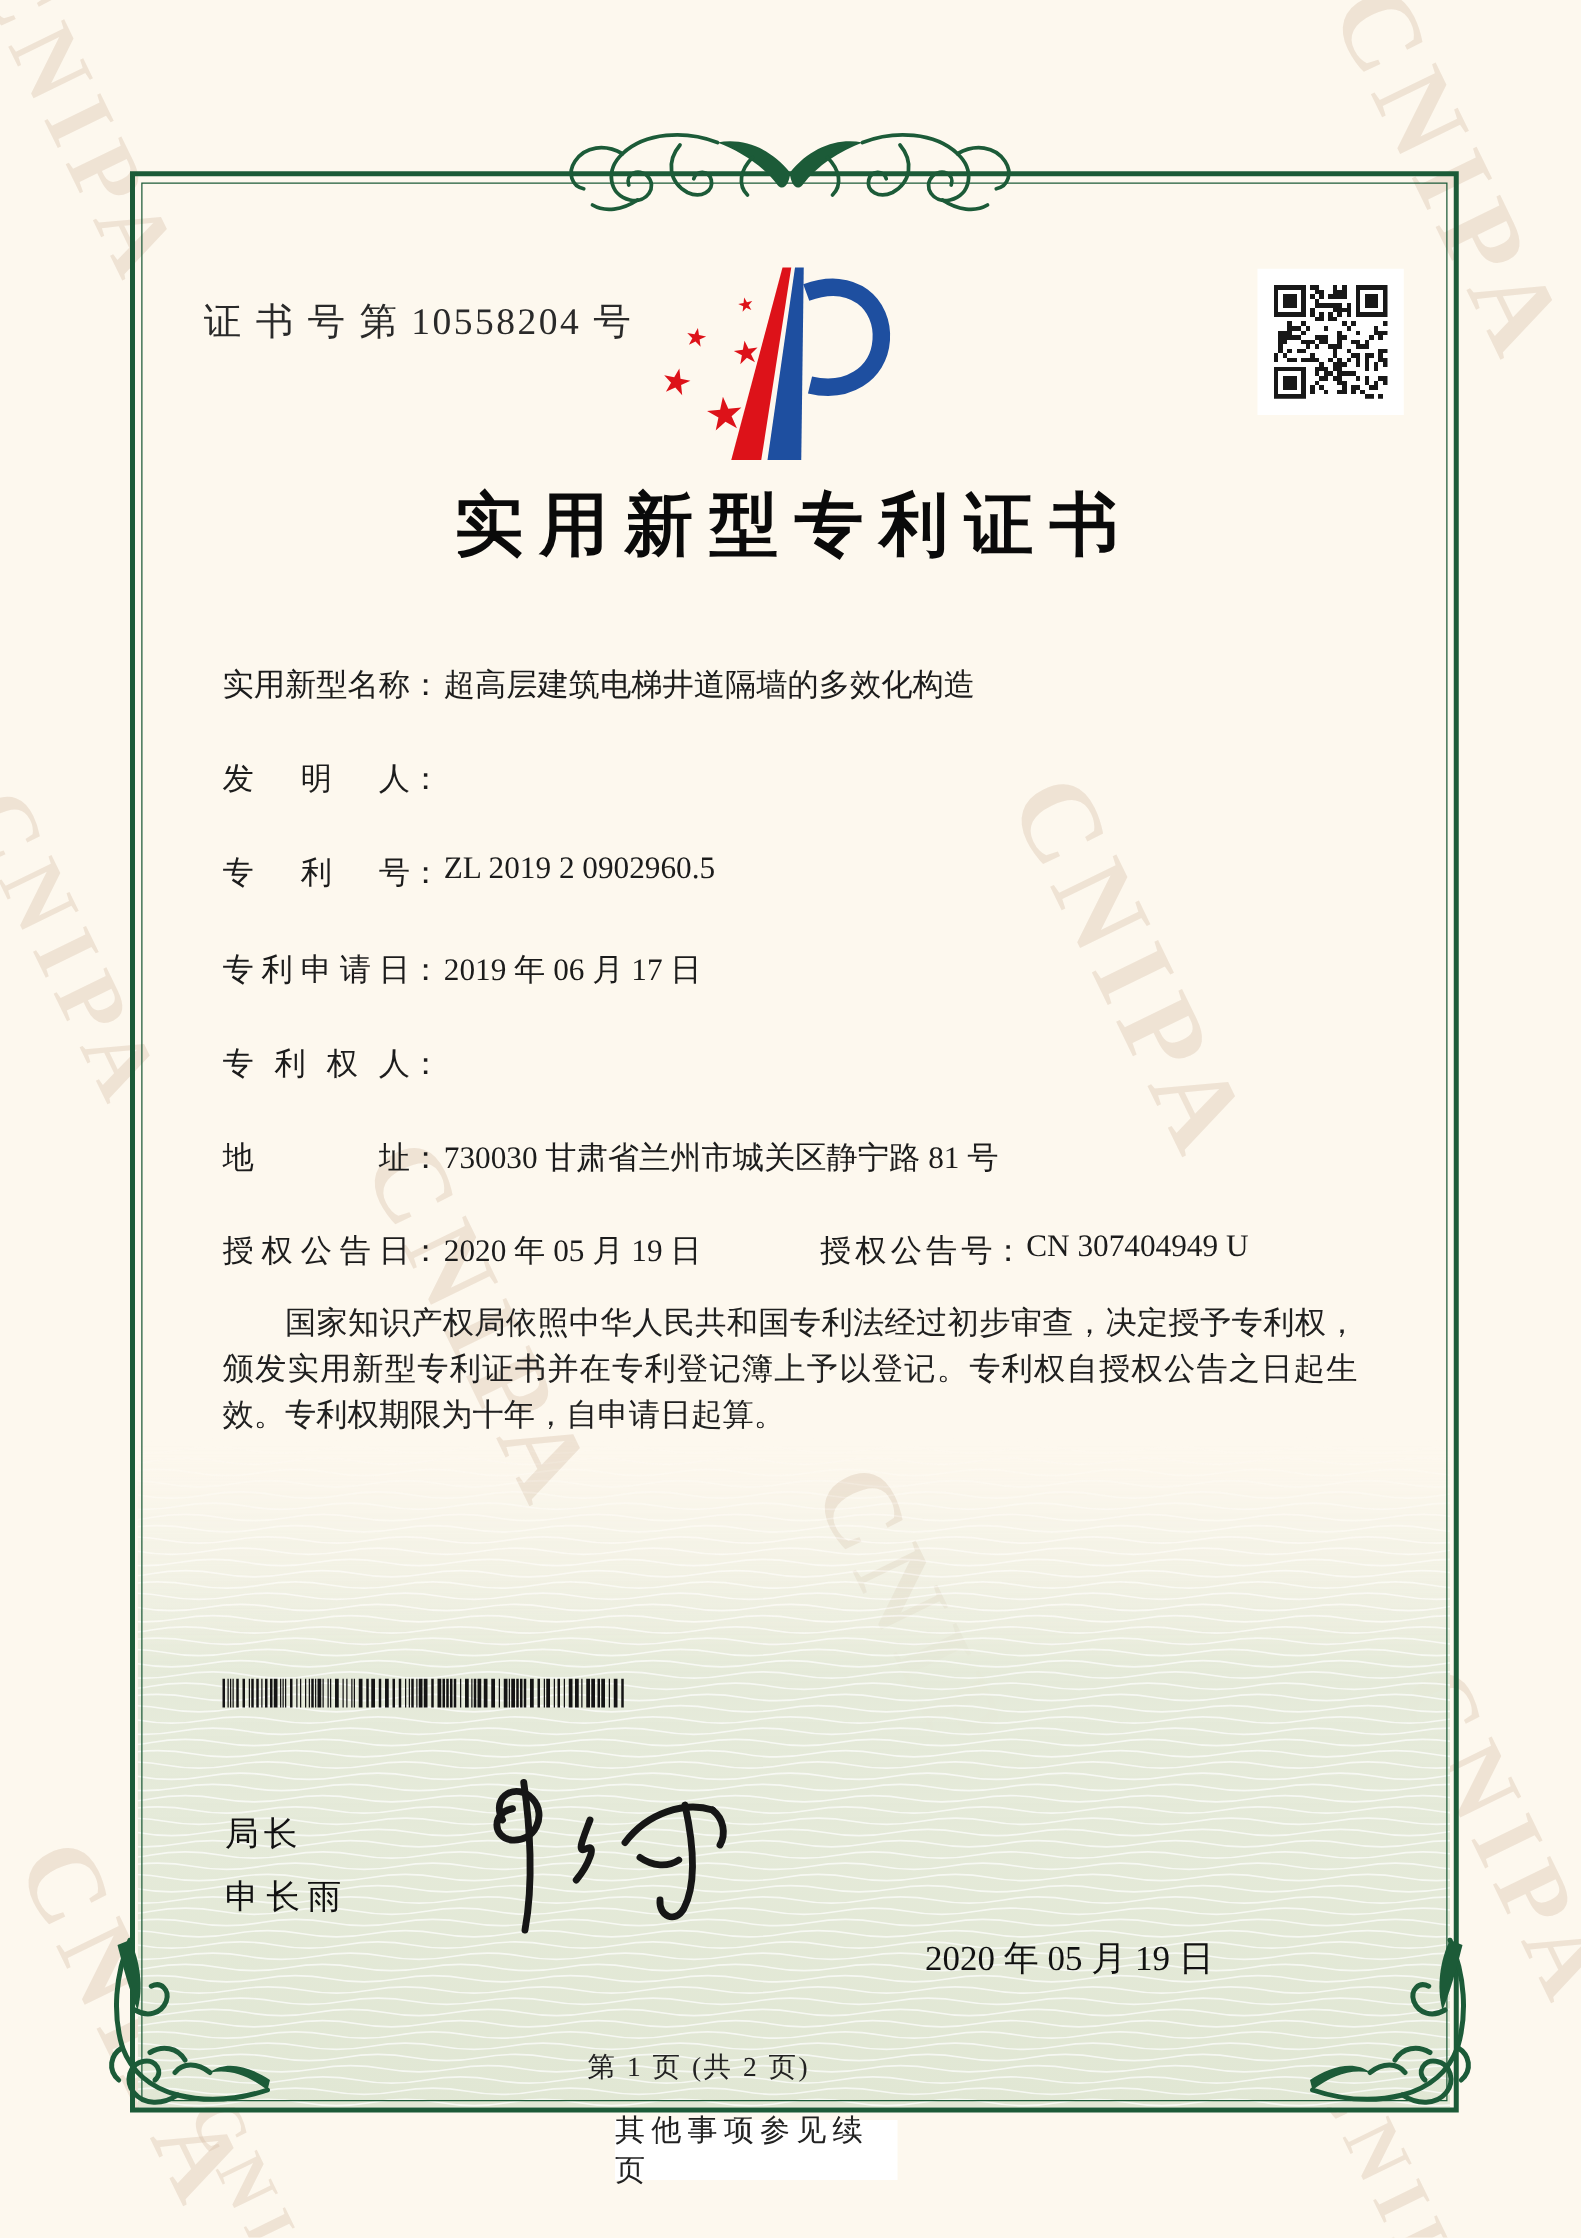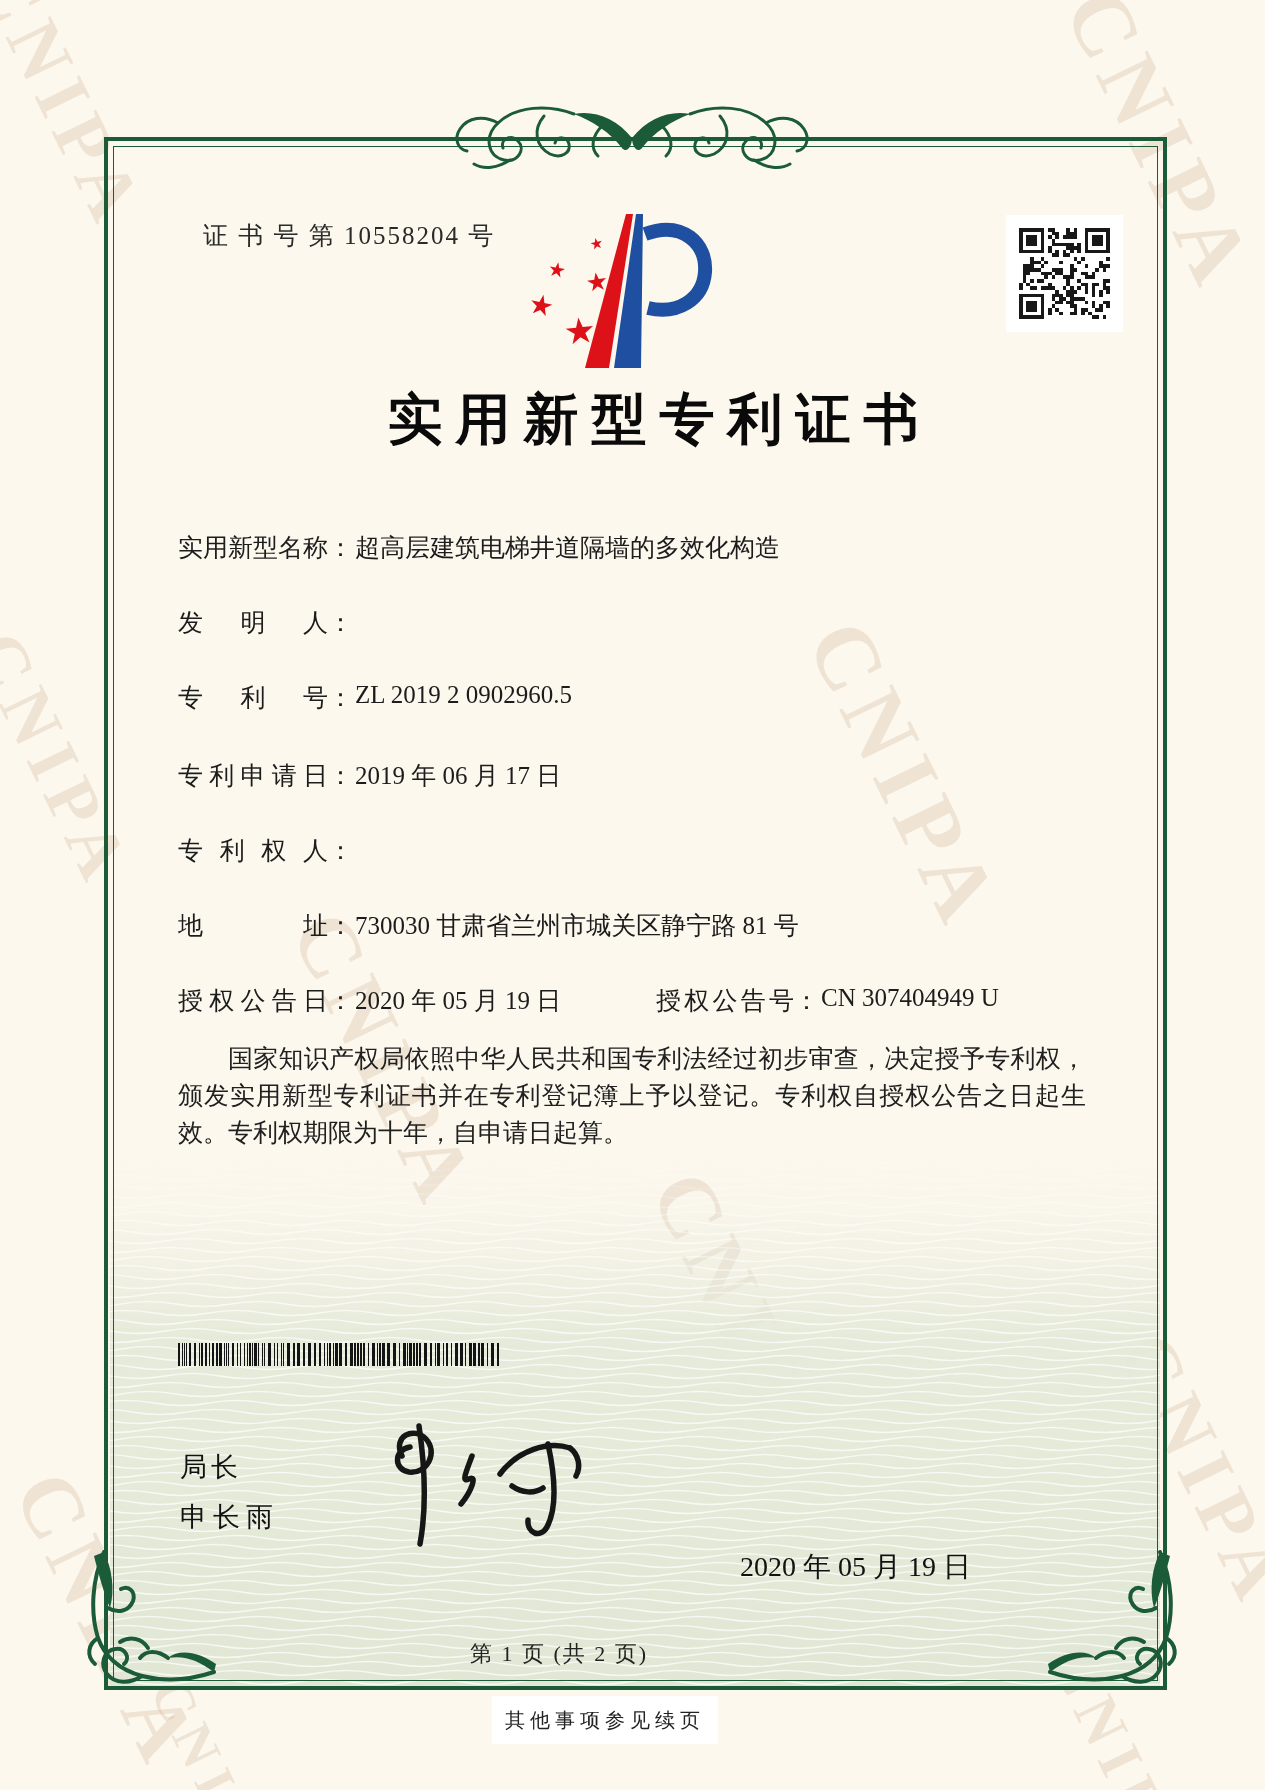--- a/index.html
+++ b/index.html
@@ -28,44 +28,44 @@
   #frame{
     position:absolute;left:104px;top:137px;width:1055px;height:1545px;z-index:3;
     border:4px solid #1c5b38;
   }
   #frame .inner{
     position:absolute;inset:5px;border:1.6px solid #1c5b38;
   }
   .ornament{position:absolute;z-index:4;pointer-events:none;}
   
   .content{position:absolute;z-index:5;}
-  #cert-no{left:163px;top:219px;font-size:25px;letter-spacing:2px;color:#2a2a2a;margin-left:40px;}
+  #cert-no{left:163px;top:237px;font-size:30px;letter-spacing:2px;color:#2a2a2a;}
   #title{
     left:104px;top:383px;width:1063px;text-align:center;
-    font-size:55px;font-weight:700;letter-spacing:13px;color:#0a0a0a;padding-left:24px;
+    font-size:55px;font-weight:700;letter-spacing:13px;color:#0a0a0a;
   }
   .field-row{position:absolute;left:178px;width:940px;display:flex;align-items:flex-start;font-size:25px;}
   .field-label{display:inline-flex;justify-content:space-between;width:150px;flex:0 0 150px;}
   .field-label.narrow{width:138px;flex:0 0 138px;}
   .colon{margin:0 2px 0 0;}
   .field-value{white-space:nowrap;}
   .field-group2{position:absolute;left:478px;top:0;display:flex;}
   #paragraphs{left:178px;top:1040px;width:908px;font-size:25px;line-height:37px;text-align:justify;color:#202020;}
   #paragraphs p{margin:0;text-indent:2em;}
   #barcode{left:178px;top:1343px;width:328px;height:23px;display:flex;align-items:stretch;}
   #barcode span{display:block;background:#141414;}
   #sig-title{left:180px;top:1449px;font-size:27px;letter-spacing:4px;color:#111;}
   #sig-name{left:180px;top:1499px;font-size:27px;letter-spacing:6px;color:#111;}
   #signature-svg{left:352px;top:1420px;}
   #grant-date-bottom{left:740px;top:1548px;font-size:28px;color:#111;}
   #page-info{left:470px;top:1639px;font-size:22px;letter-spacing:2px;color:#222;}
   #continuation-box{
     left:492px;top:1696px;width:226px;height:48px;background:#ffffff;
     display:flex;align-items:center;justify-content:center;
-    font-size:20px;letter-spacing:5px;color:#222;
+    font-size:24px;letter-spacing:5px;color:#222;
   }
   #qr-box{left:1006px;top:215px;width:117px;height:117px;background:#fff;display:flex;align-items:center;justify-content:center;}
   #logo-svg{left:495px;top:180px;}
 </style>
 </head>
 <body>
 
 <div id="watermarks">
     <div class="wm" style="left: 62px; top: 95px; font-size: 76px;">CNIPA</div>
     <div class="wm" style="left: 1160px; top: 140px; font-size: 88px;">CNIPA</div>

